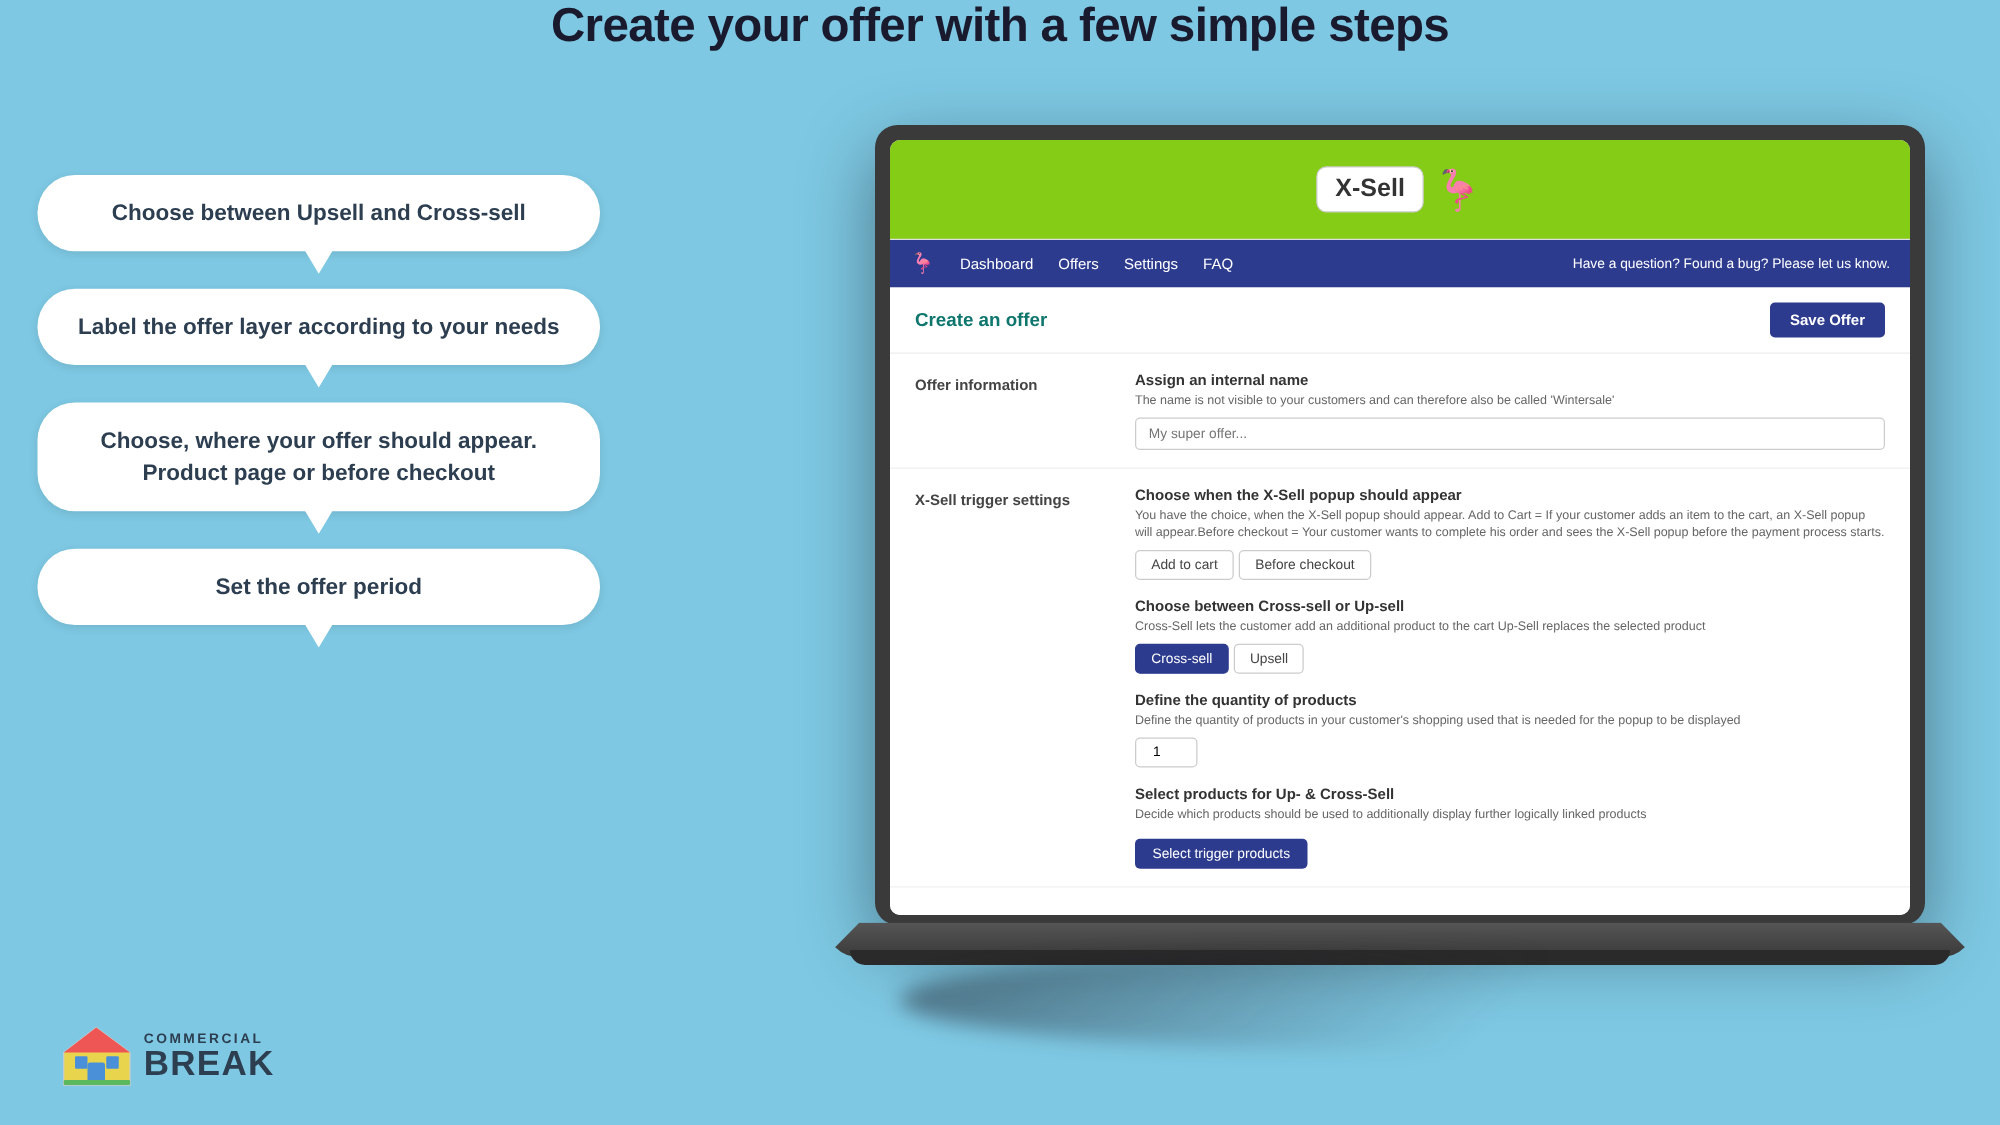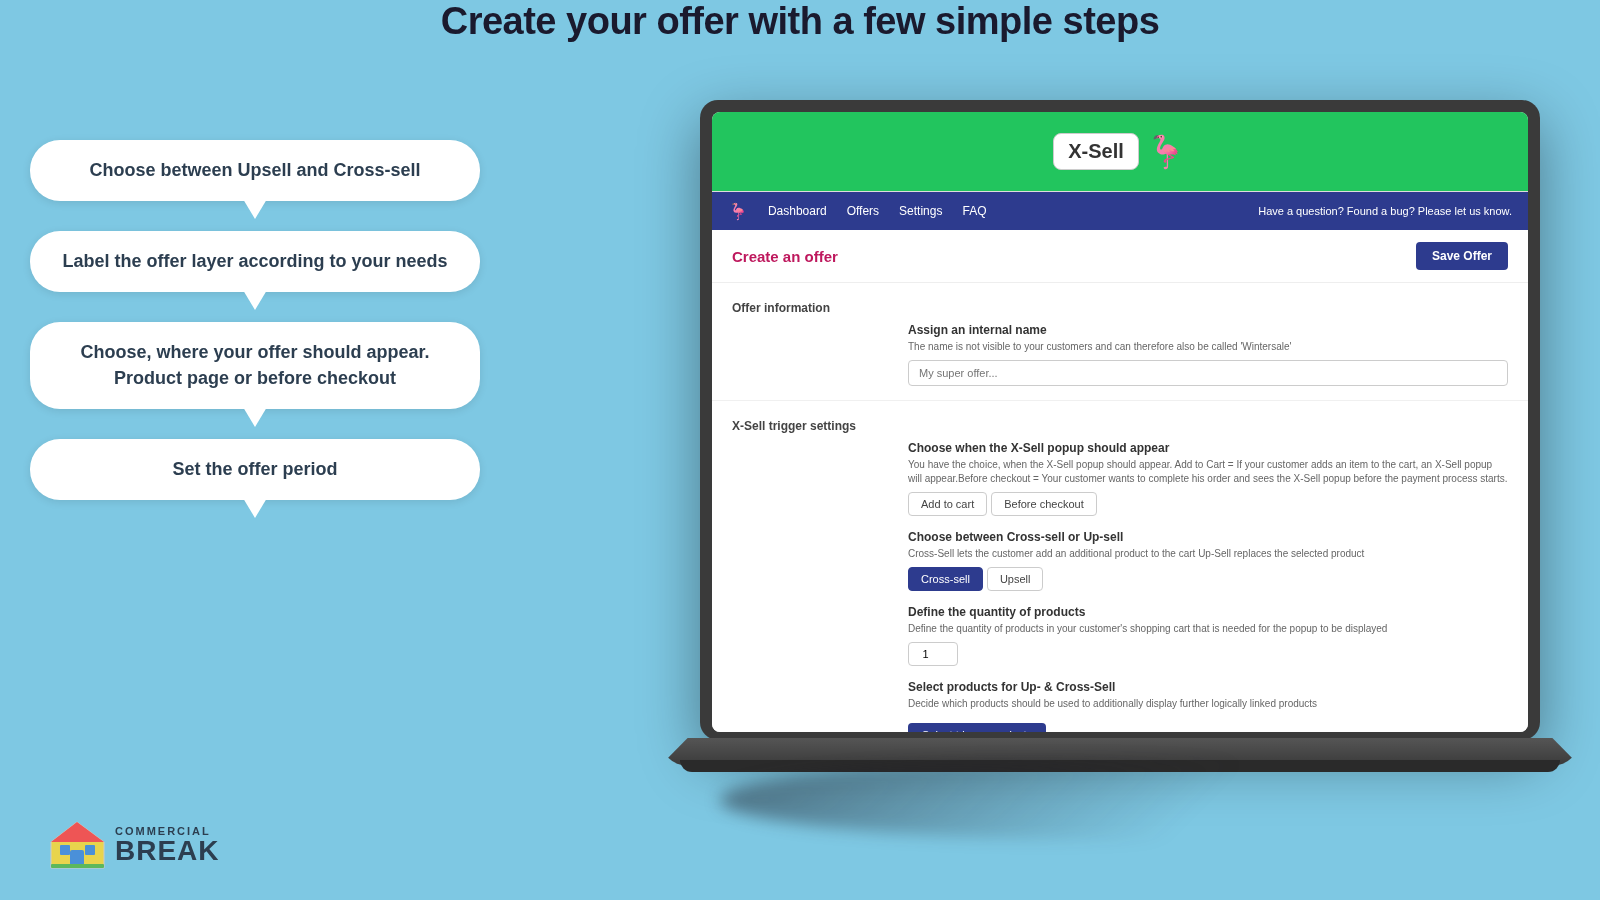--- a/index.html
+++ b/index.html
@@ -118,21 +118,21 @@
       left: 20px;
       width: 800px;
       height: 80px;
       background: linear-gradient(135deg, rgba(30,30,40,0.5) 0%, transparent 60%);
       border-radius: 50%;
       filter: blur(8px);
     }
 
     
     .screen-header {
-      background: #22c55e;
+      background: #84cc16;
       height: 80px;
       display: flex;
       align-items: center;
       justify-content: center;
       border-bottom: 1px solid #ddd;
     }
 
     .xsell-logo {
       display: flex;
       align-items: center;
@@ -197,21 +197,21 @@
       display: flex;
       justify-content: space-between;
       align-items: center;
       padding: 12px 20px;
       border-bottom: 1px solid #eee;
     }
 
     .content-title {
       font-size: 15px;
       font-weight: 600;
-      color: #be185d;
+      color: #0f766e;
     }
 
     .save-offer-btn {
       background: #2d3b8e;
       color: white;
       border: none;
       border-radius: 4px;
       padding: 7px 16px;
       font-size: 12px;
       cursor: pointer;
@@ -230,21 +230,20 @@
       width: 160px;
       font-size: 12px;
       font-weight: 600;
       color: #444;
       padding-top: 4px;
       flex-shrink: 0;
     }
 
     .section-content {
       flex: 1;
-      margin-top: 26px;
     }
 
     .field-title {
       font-size: 12px;
       font-weight: 700;
       color: #333;
       margin-bottom: 3px;
     }
 
     .field-desc {
@@ -427,21 +426,21 @@
               <div class="field-title">Choose between Cross-sell or Up-sell</div>
               <div class="field-desc">Cross-Sell lets the customer add an additional product to the cart Up-Sell replaces the selected product</div>
               <div class="btn-group">
                 <button class="btn-pill active-blue">Cross-sell</button>
                 <button class="btn-pill active-outline">Upsell</button>
               </div>
             </div>
 
             <div class="subsection">
               <div class="field-title">Define the quantity of products</div>
-              <div class="field-desc">Define the quantity of products in your customer's shopping cart that is needed for the popup to be displayed</div>
+              <div class="field-desc">Define the quantity of products in your customer's shopping used that is needed for the popup to be displayed</div>
               <input class="qty-input" type="number" value="1" style="">
             </div>
 
             <div class="subsection">
               <div class="field-title">Select products for Up- &amp; Cross-Sell</div>
               <div class="field-desc">Decide which products should be used to additionally display further logically linked products</div>
               <button class="select-trigger-btn">Select trigger products</button>
             </div>
 
           </div>

